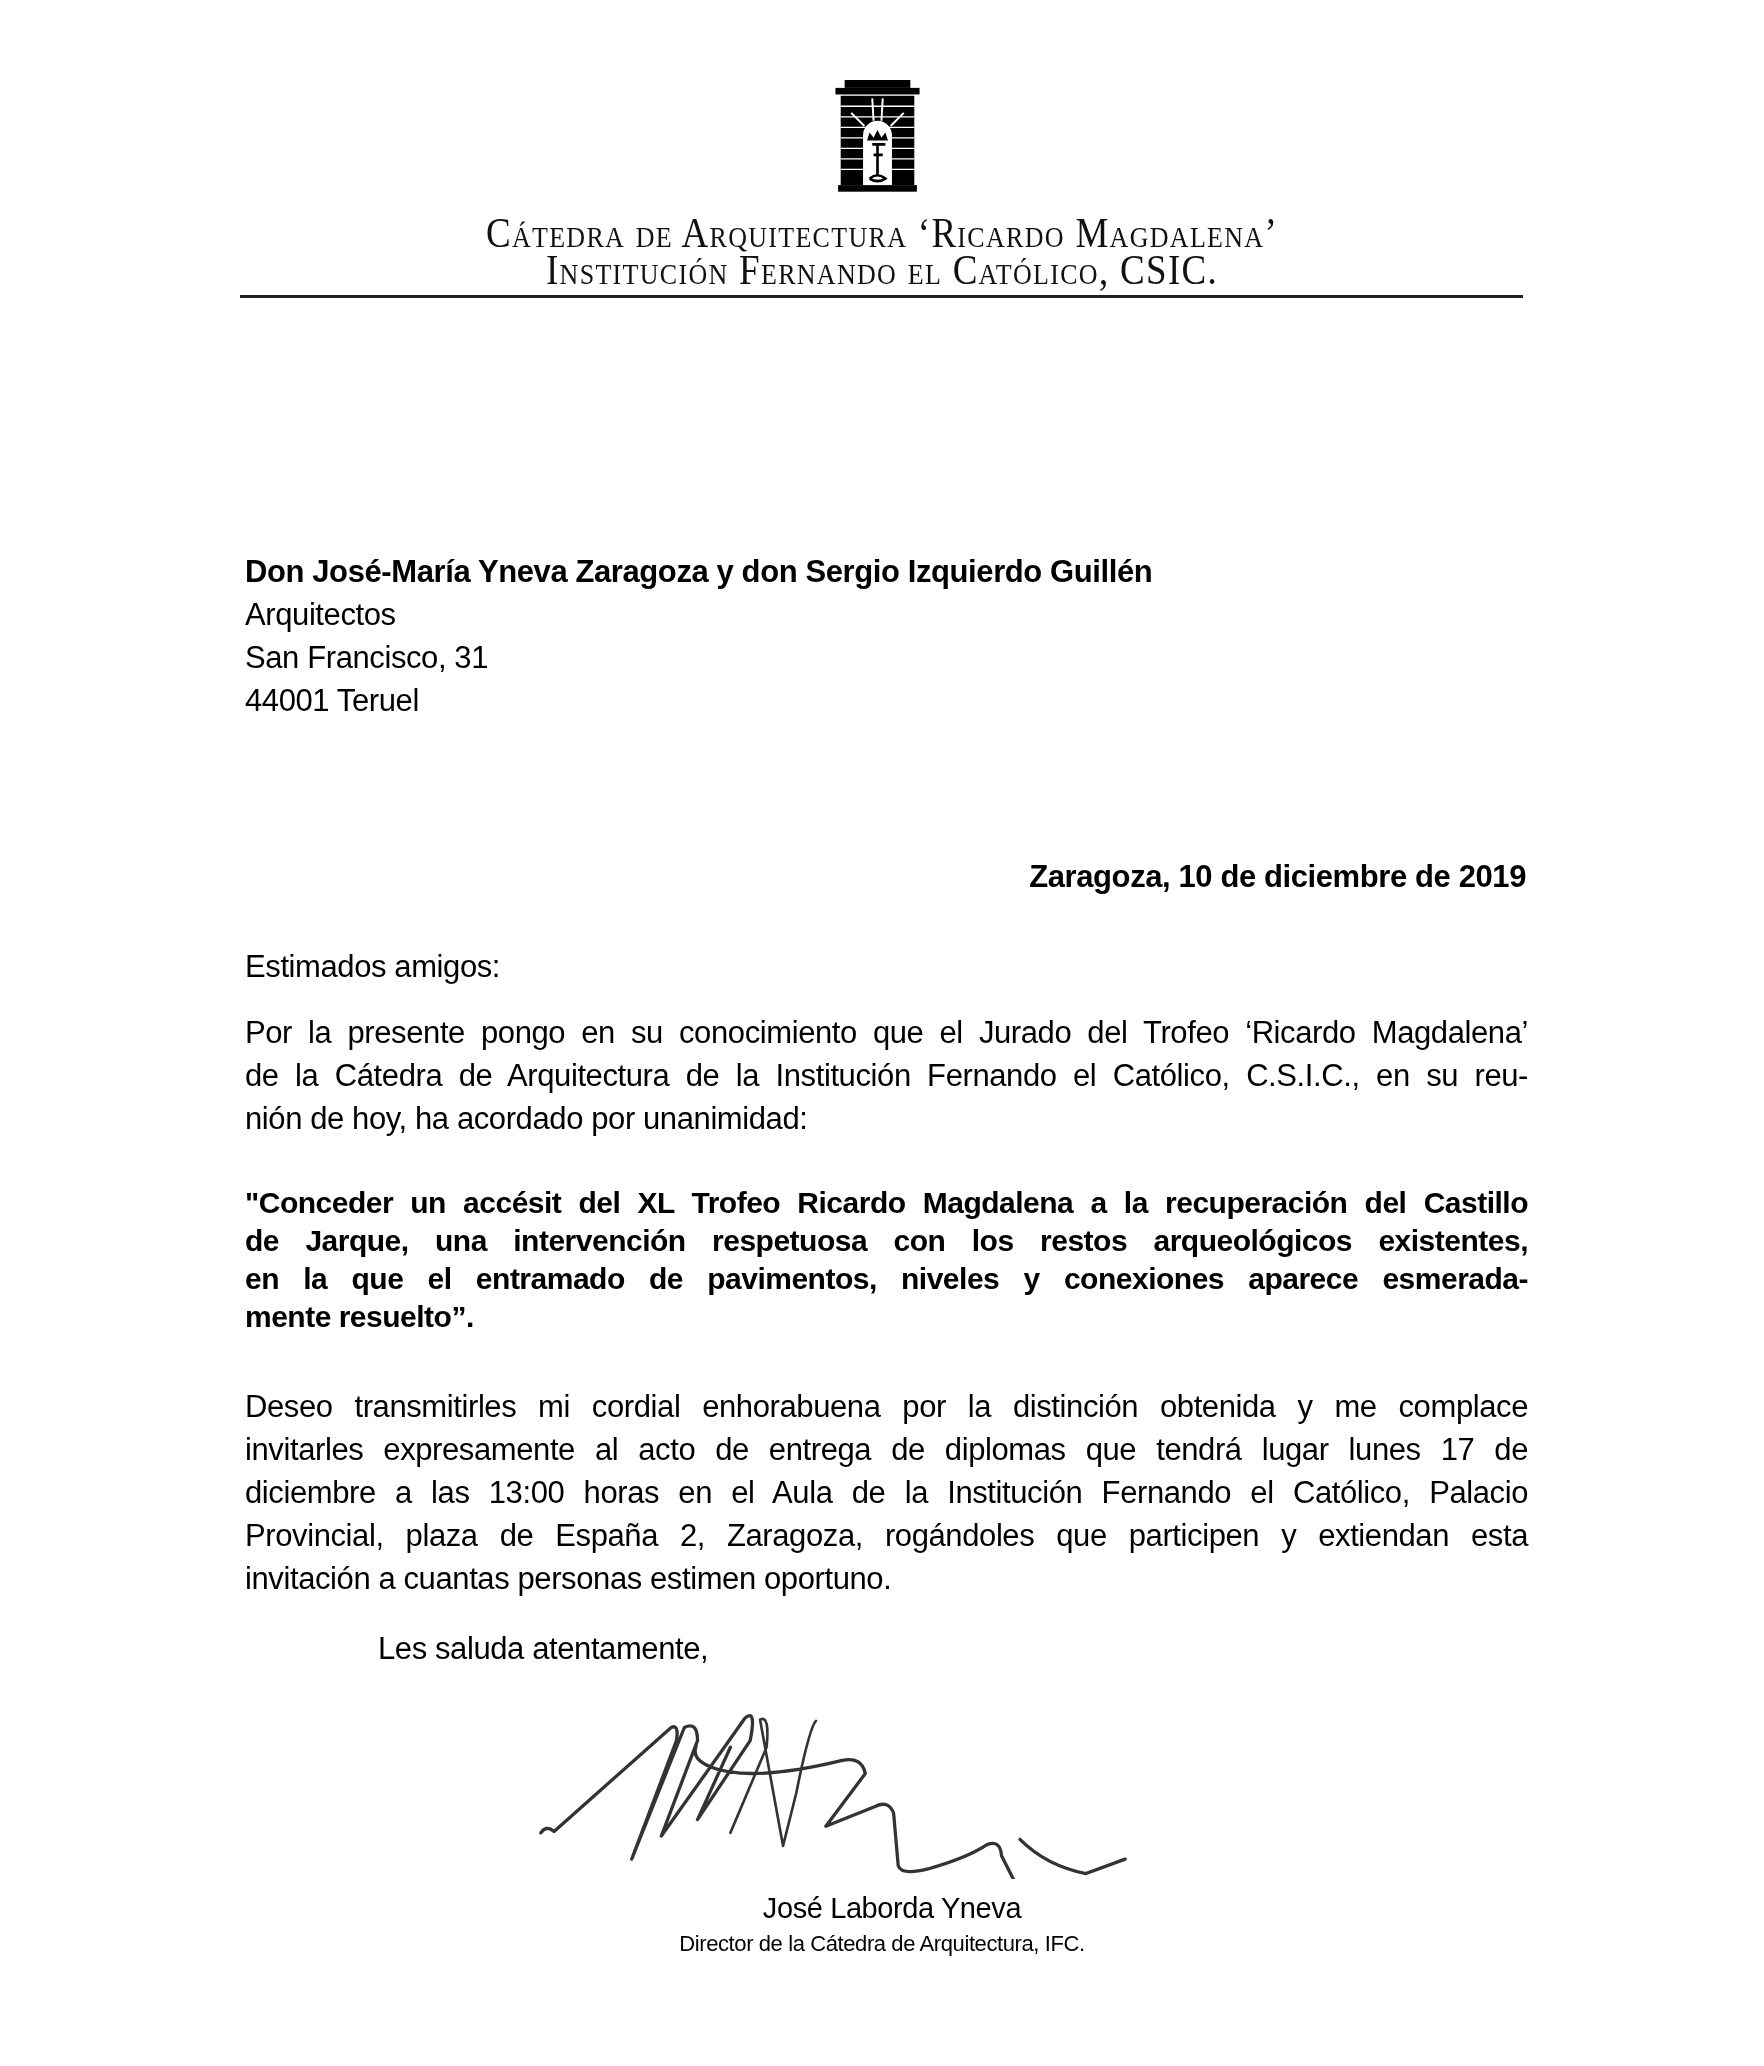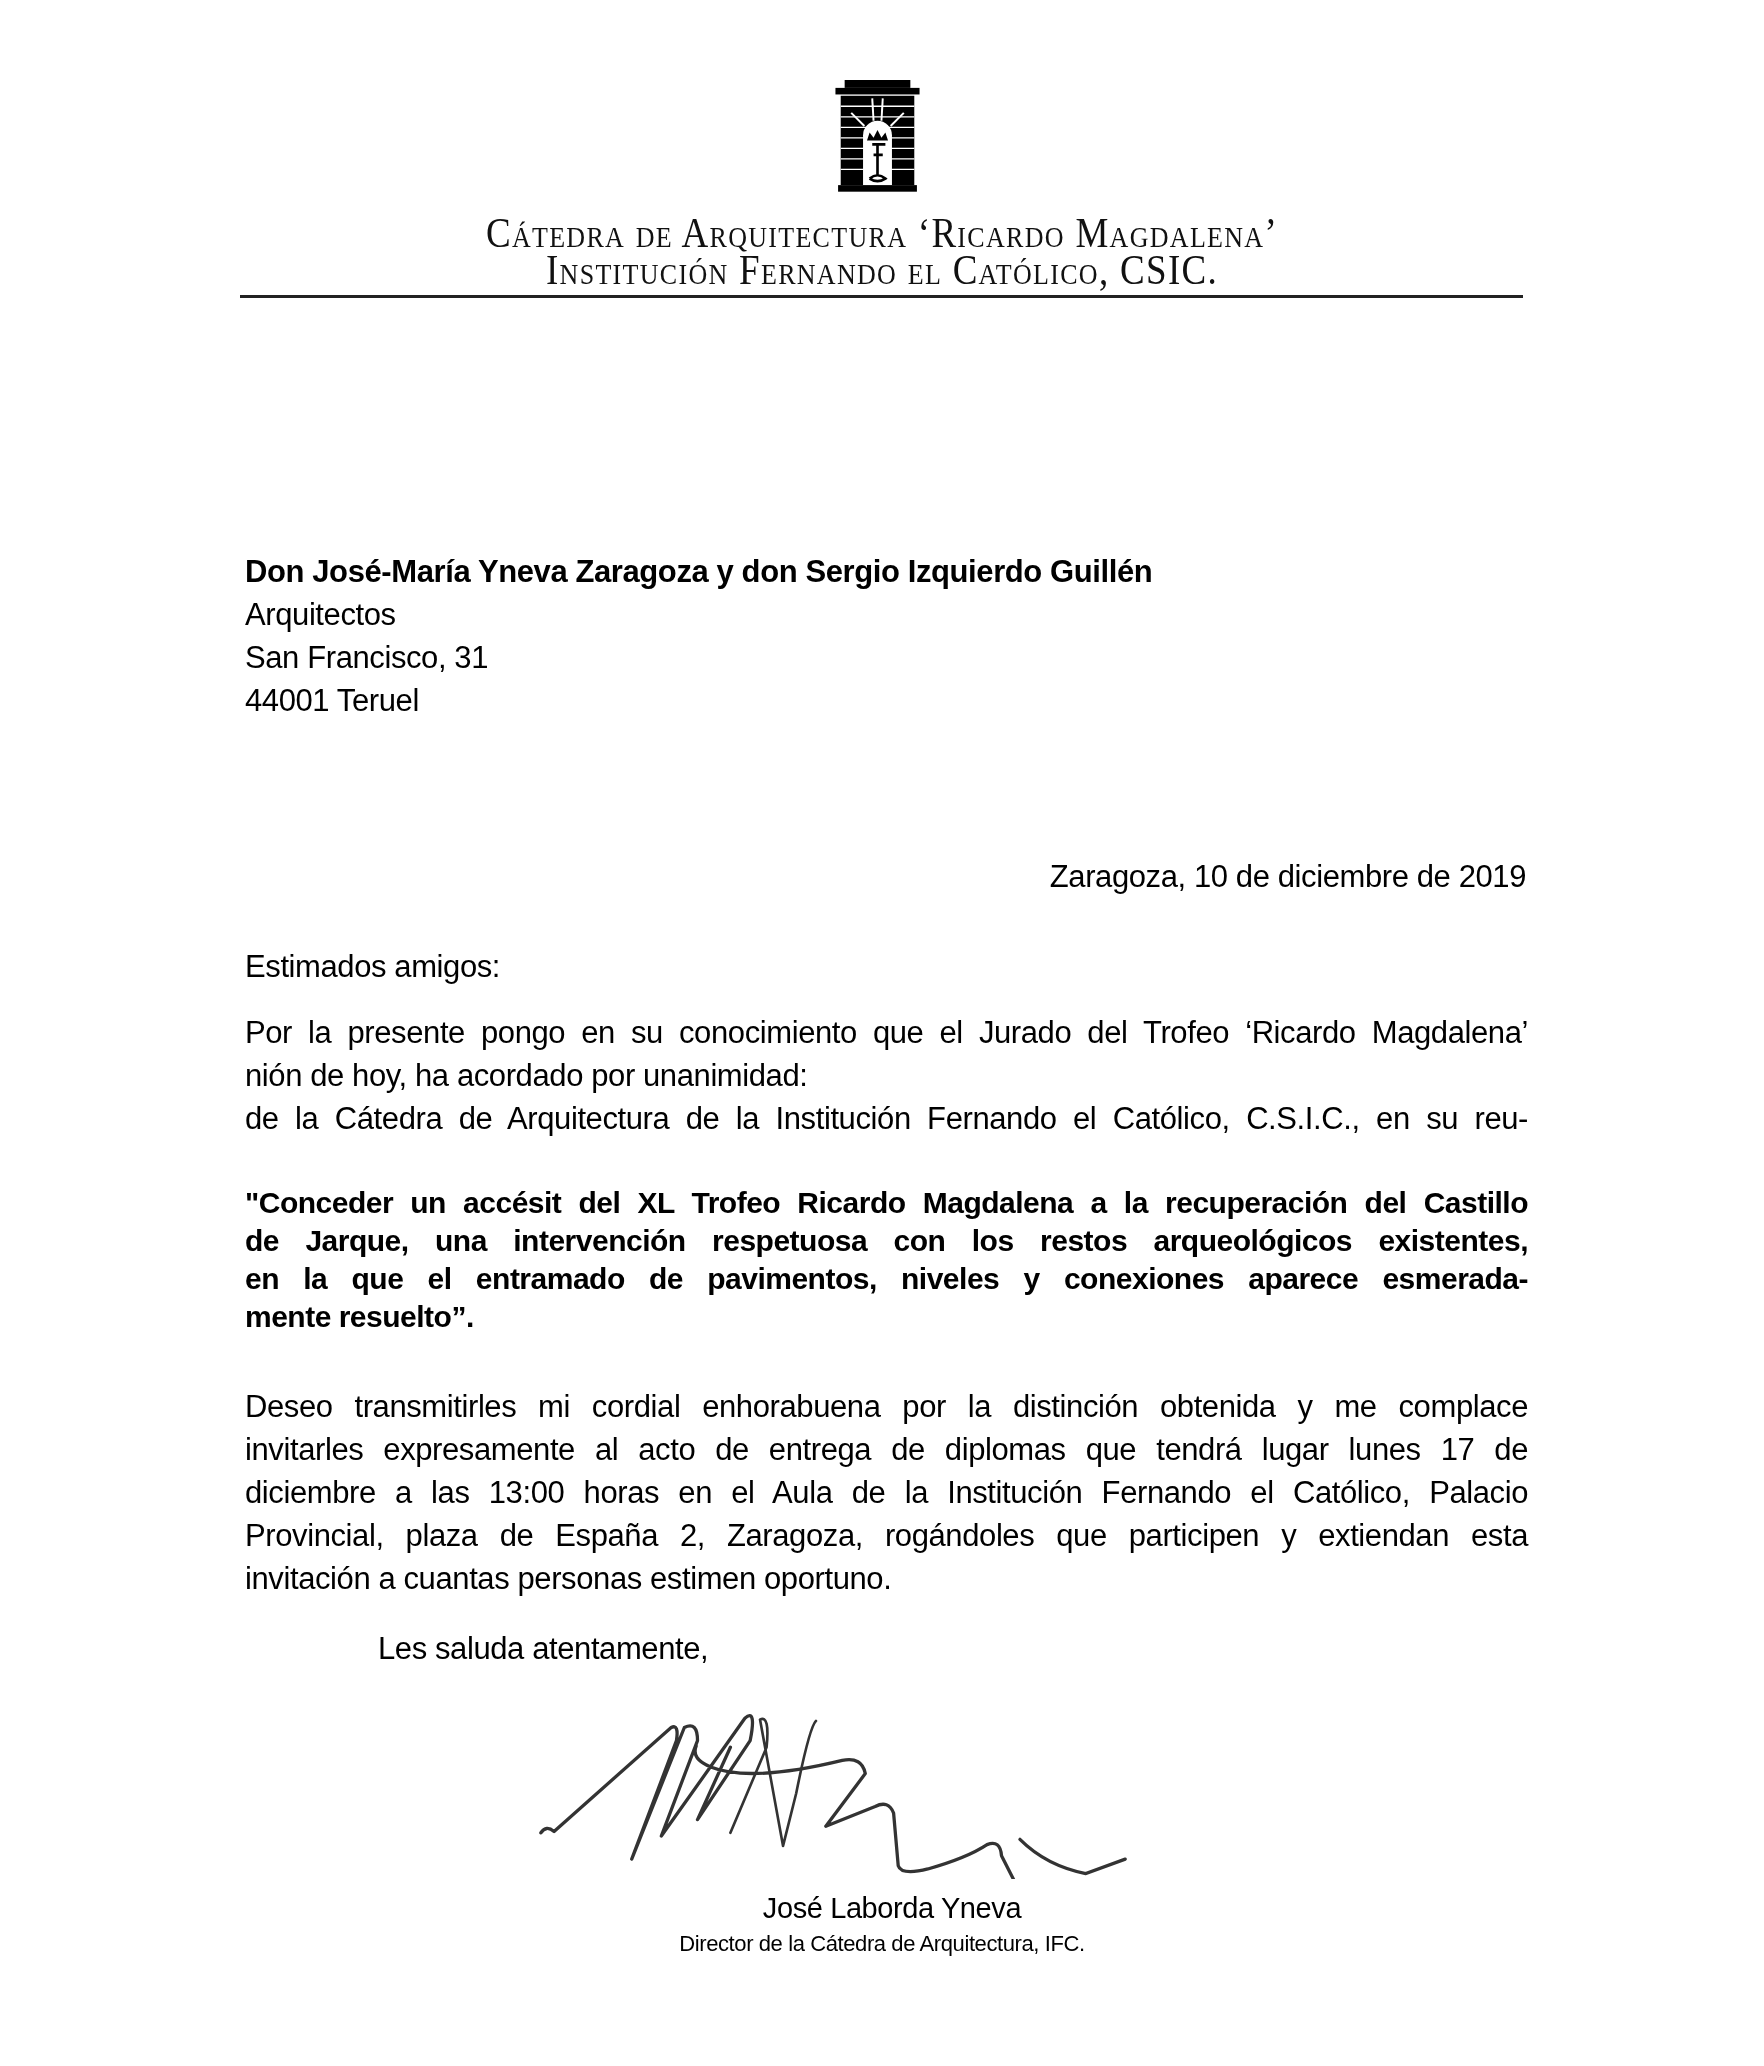--- a/index.html
+++ b/index.html
@@ -53,20 +53,21 @@
       letter-spacing: -0.4px;
       white-space: nowrap;
     }
     .recipient { left: 245px; top: 550px; }
     .recipient .name { font-weight: bold; }
     .date {
       left: 1013px;
       top: 855px;
       width: 513px;
       text-align: right;
+      font-weight: bold;
     }
     .greeting { left: 245px; top: 945px; }
 
     .para {
       left: 245px;
       width: 1283px;
       white-space: normal;
       text-align: justify;
       text-align-last: left;
     }
@@ -173,22 +174,22 @@
   <div>San Francisco, 31</div>
   <div>44001 Teruel</div>
 </div>
 
 <div class="abs txt date">Zaragoza, 10 de diciembre de 2019</div>
 
 <div class="abs txt greeting">Estimados amigos:</div>
 
 <div class="abs txt para p1">
   <span class="ln">Por la presente pongo en su conocimiento que el Jurado del Trofeo ‘Ricardo Magdalena’</span>
+  <span class="ln">de la Cátedra de Arquitectura de la Institución Fernando el Católico, C.S.I.C., en su reu-</span>
   <span class="ln last">nión de hoy, ha acordado por unanimidad:</span>
-  <span class="ln">de la Cátedra de Arquitectura de la Institución Fernando el Católico, C.S.I.C., en su reu-</span>
 </div>
 
 <div class="abs quote">
   <span class="ln">"Conceder un accésit del XL Trofeo Ricardo Magdalena a la recuperación del Castillo</span>
   <span class="ln">de Jarque, una intervención respetuosa con los restos arqueológicos existentes,</span>
   <span class="ln">en la que el entramado de pavimentos, niveles y conexiones aparece esmerada-</span>
   <span class="ln last">mente resuelto”.</span>
 </div>
 
 <div class="abs txt para p2">

